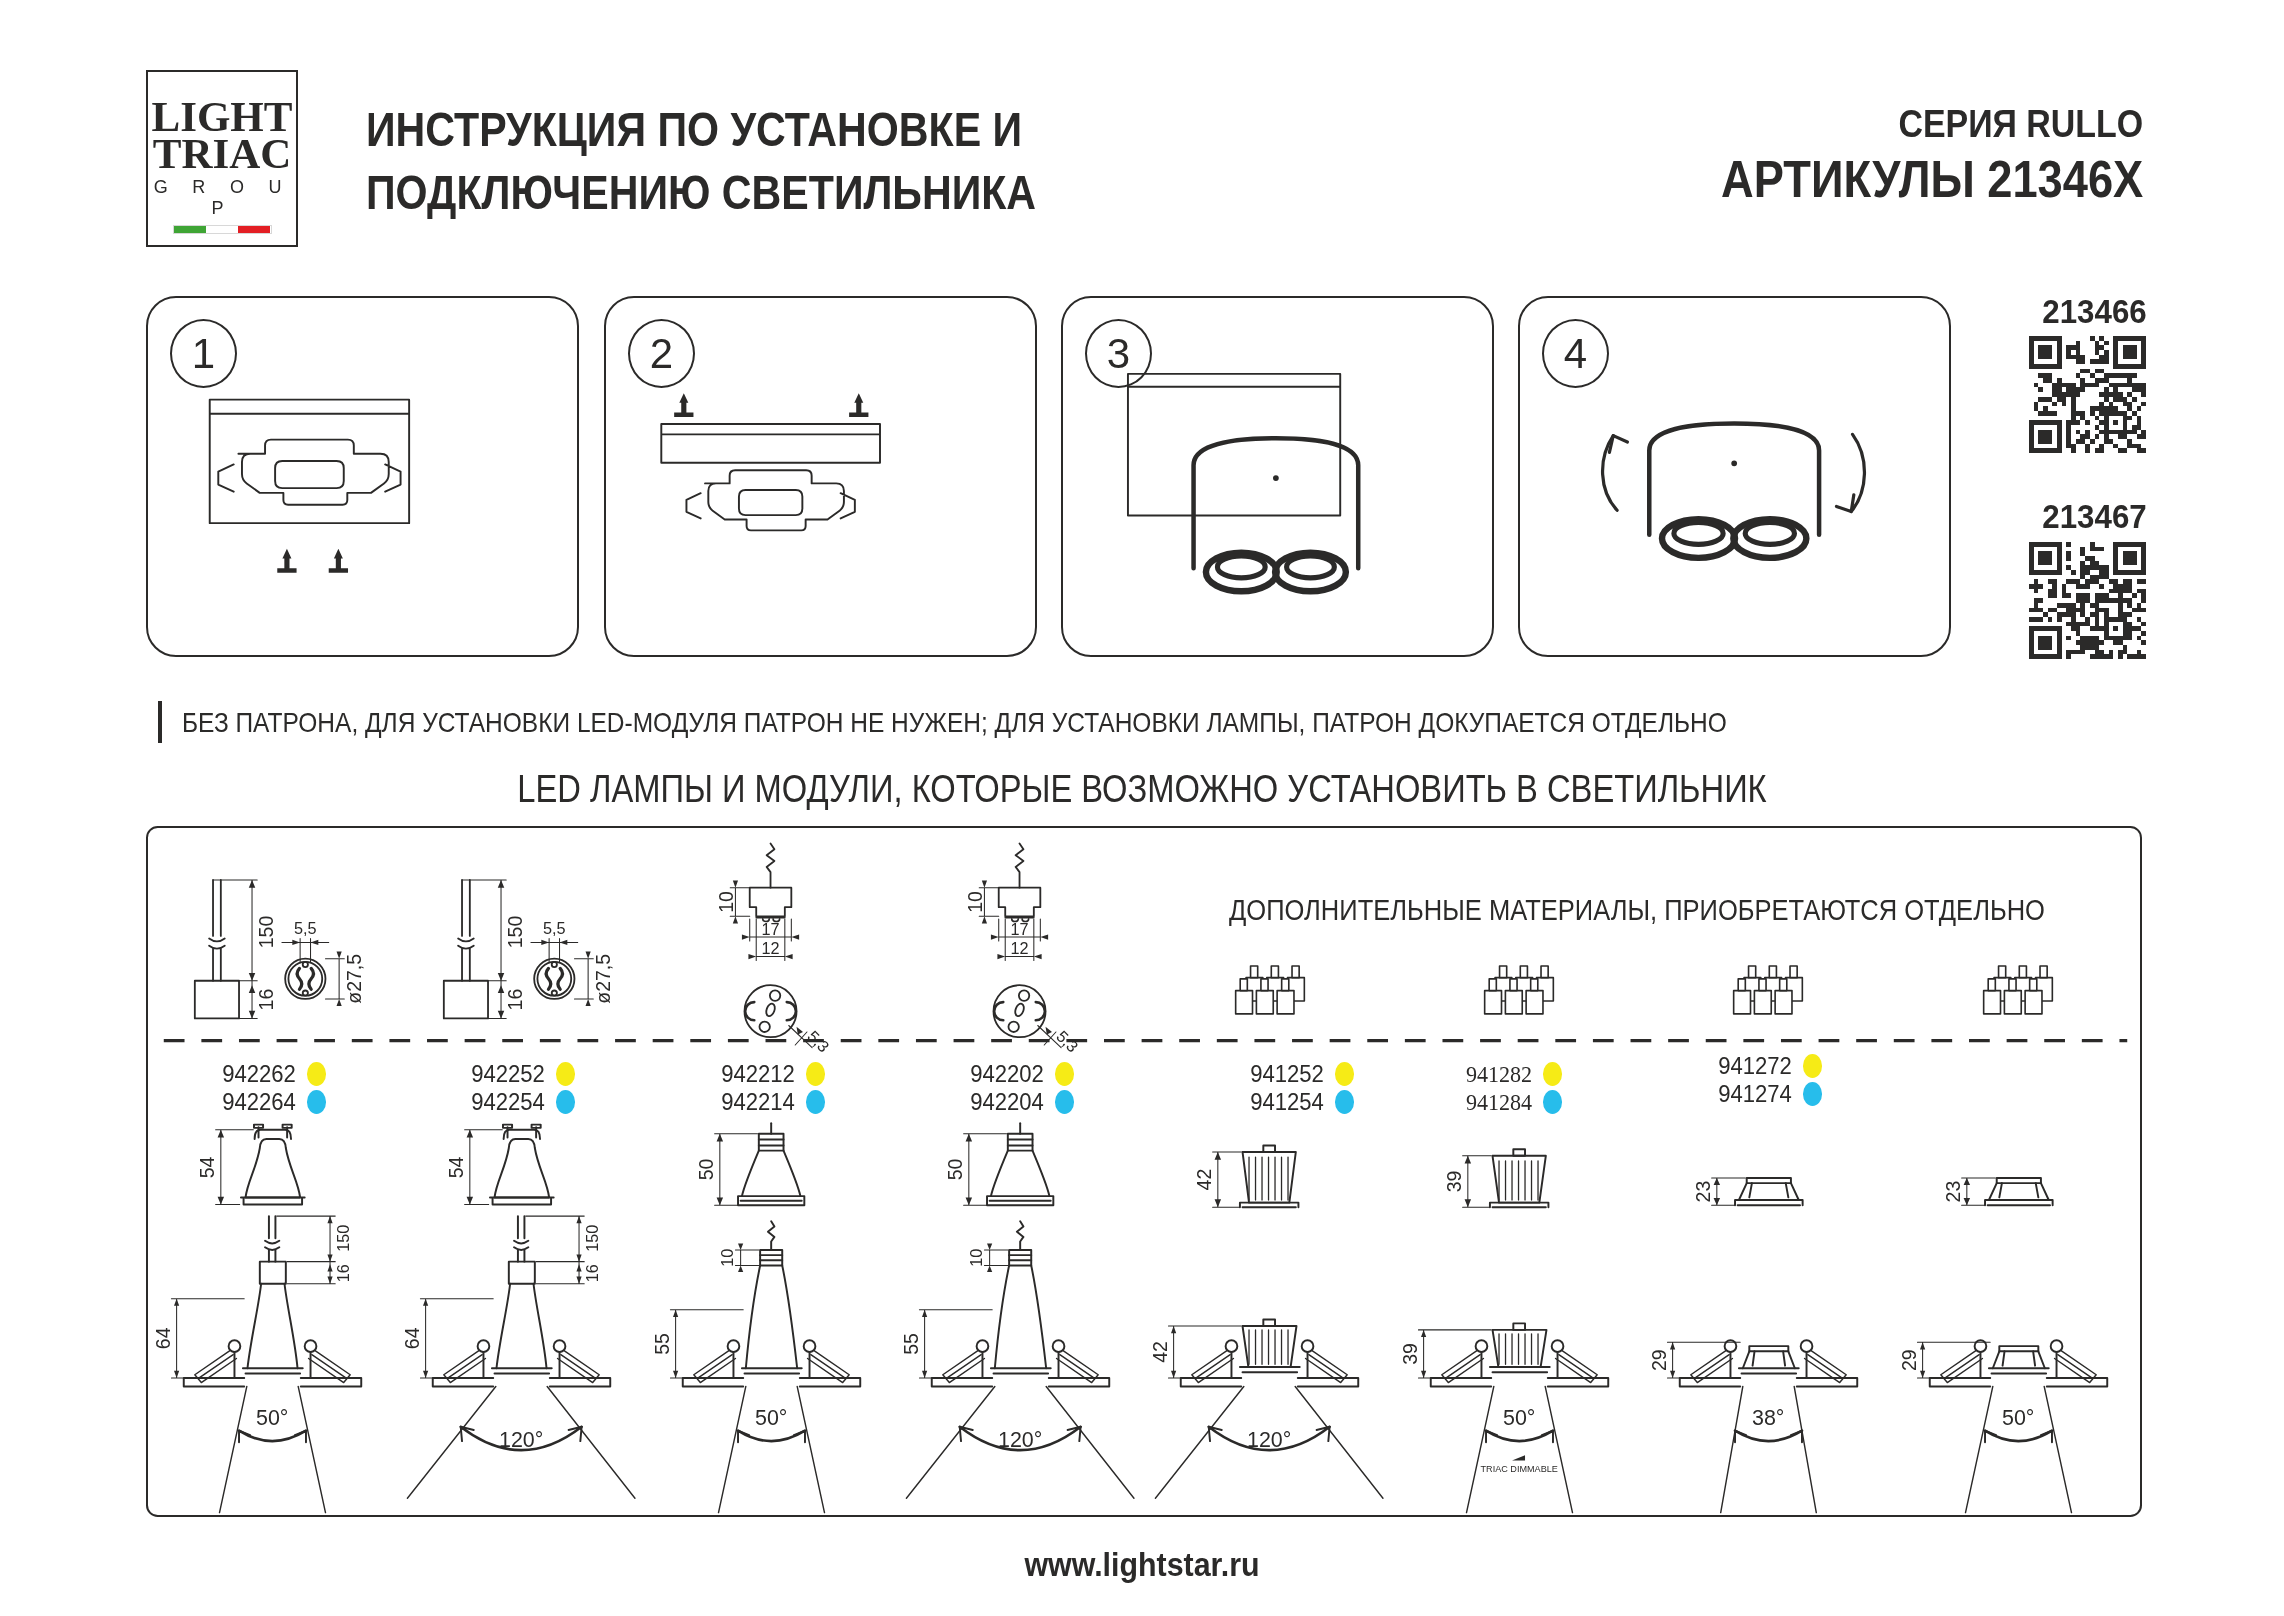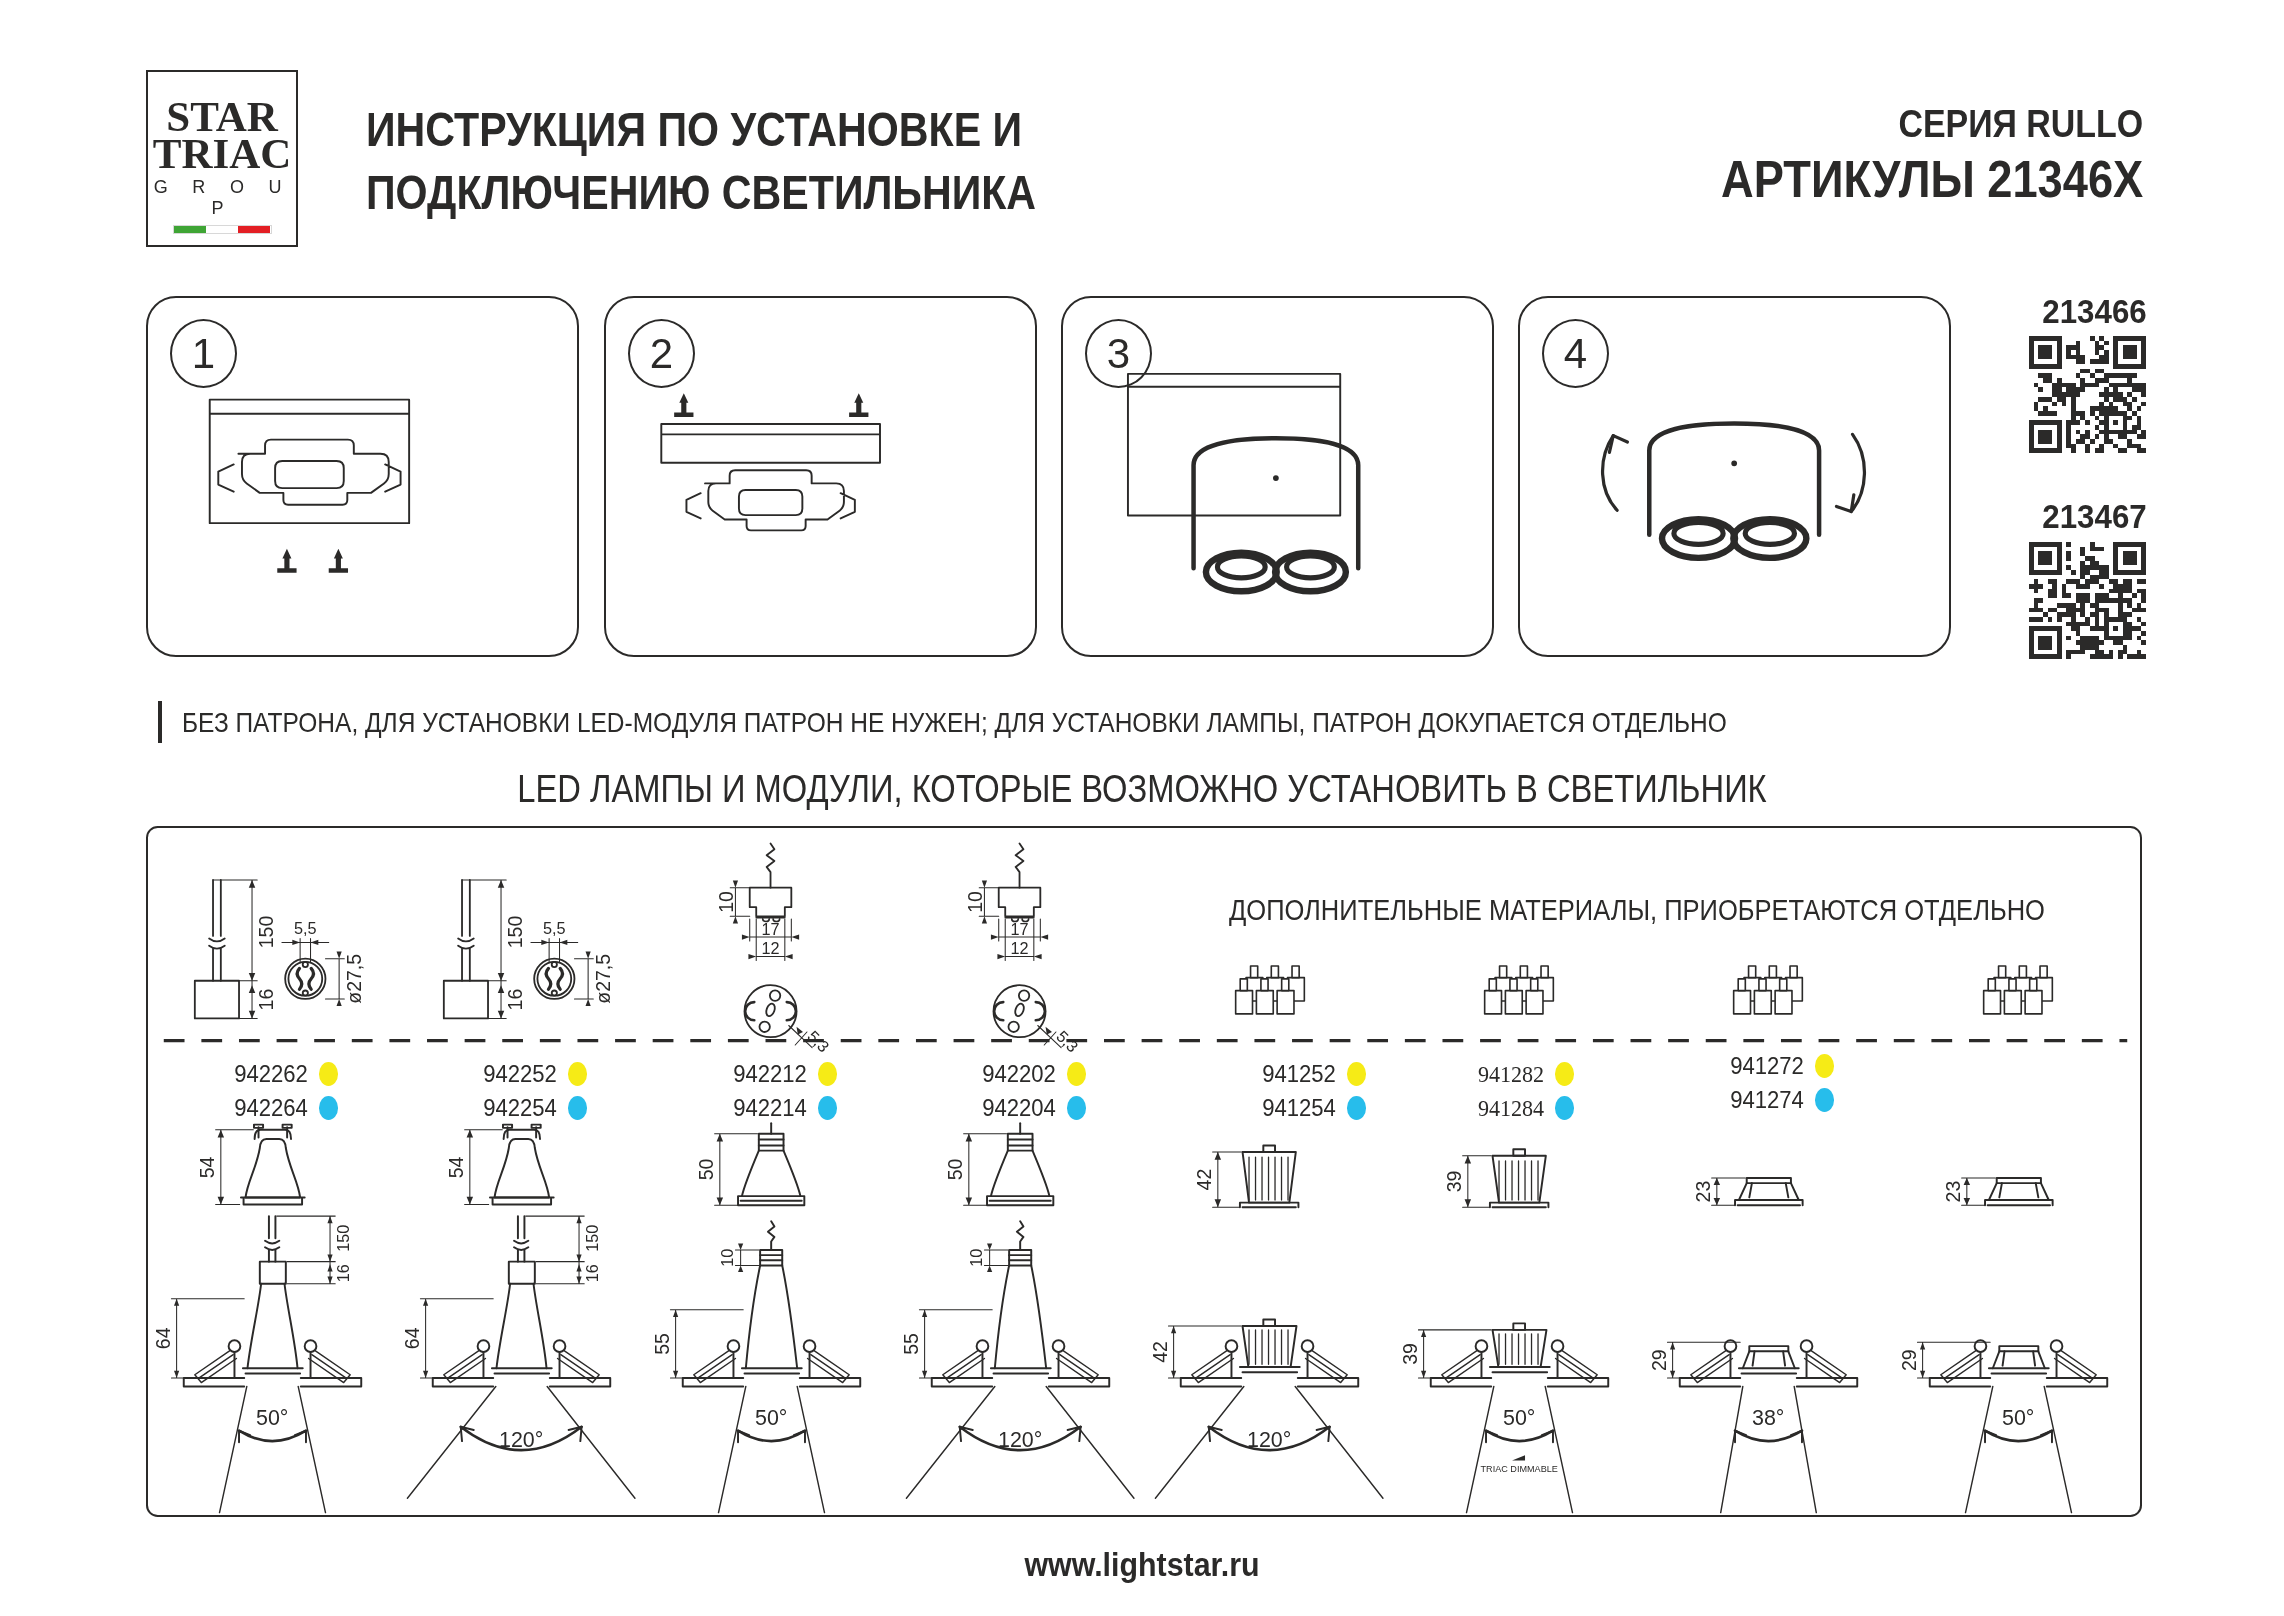--- a/index.html
+++ b/index.html
@@ -27,39 +27,39 @@
   
   .qr-label{width:169px;text-align:center;font-size:34px;font-weight:700;transform:scaleX(0.92);}
   
   .note-bar{left:158px;top:701px;width:3.9px;height:42px;background:#2b2a29;}
   .note-text{left:182px;top:707px;font-size:28px;white-space:nowrap;transform:scaleX(0.875);transform-origin:0 0;}
   .section-title{left:0;top:768px;width:2284px;text-align:center;font-size:38px;transform:scaleX(0.86);transform-origin:50% 0;}
   
   .led-panel{left:146px;top:826px;width:1996px;height:691px;border:2px solid #2b2a29;border-radius:11.7px;box-sizing:border-box;}
   .materials-note{position:absolute;left:983px;top:66px;width:1012px;text-align:center;font-size:29px;
                   transform:scaleX(0.88);transform-origin:50% 0;}
-  .articles{position:absolute;width:249px;height:60px;display:flex;flex-direction:column;align-items:center;justify-content:space-between;gap:2px;padding-left:12px;}
+  .articles{position:absolute;width:249px;height:60px;display:flex;flex-direction:column;align-items:center;justify-content:flex-start;gap:2px;}
   .article-row{display:flex;align-items:center;height:26px;}
   .article-code{font-size:24px;transform:scaleX(0.92);}
   .color-dot{width:19px;height:23.4px;border-radius:50%;margin-left:7.8px;}
   .footer-url{left:0;top:1546px;width:2284px;text-align:center;font-size:33px;font-weight:700;transform:scaleX(0.92);transform-origin:50% 0;}
   
   .dim{font:30px "Liberation Sans","DejaVu Sans",sans-serif;fill:#2b2a29;}
   .dim-s{font:25px "Liberation Sans","DejaVu Sans",sans-serif;fill:#2b2a29;}
   .ang{font:33px "Liberation Sans","DejaVu Sans",sans-serif;fill:#2b2a29;}
   .triac{font:14px "Liberation Sans","DejaVu Sans",sans-serif;fill:#2b2a29;}
   svg{display:block;}
 </style>
 </head>
 <body>
 
 <div class="page">
 
   <div class="abs logo">
-    <div class="logo-word first">STAR</div>
+    <div class="logo-word first">LIGHT</div>
     <div class="logo-word">TRIAC</div>
     <div class="logo-group">G R O U P</div>
     <div class="logo-flag" id="logoFlag">
         <span style="background: rgb(63, 165, 53);"></span>
         <span style="background: rgb(255, 255, 255);"></span>
         <span style="background: rgb(227, 30, 36);"></span>
       </div>
   </div>
 
   <div class="abs doc-title">

